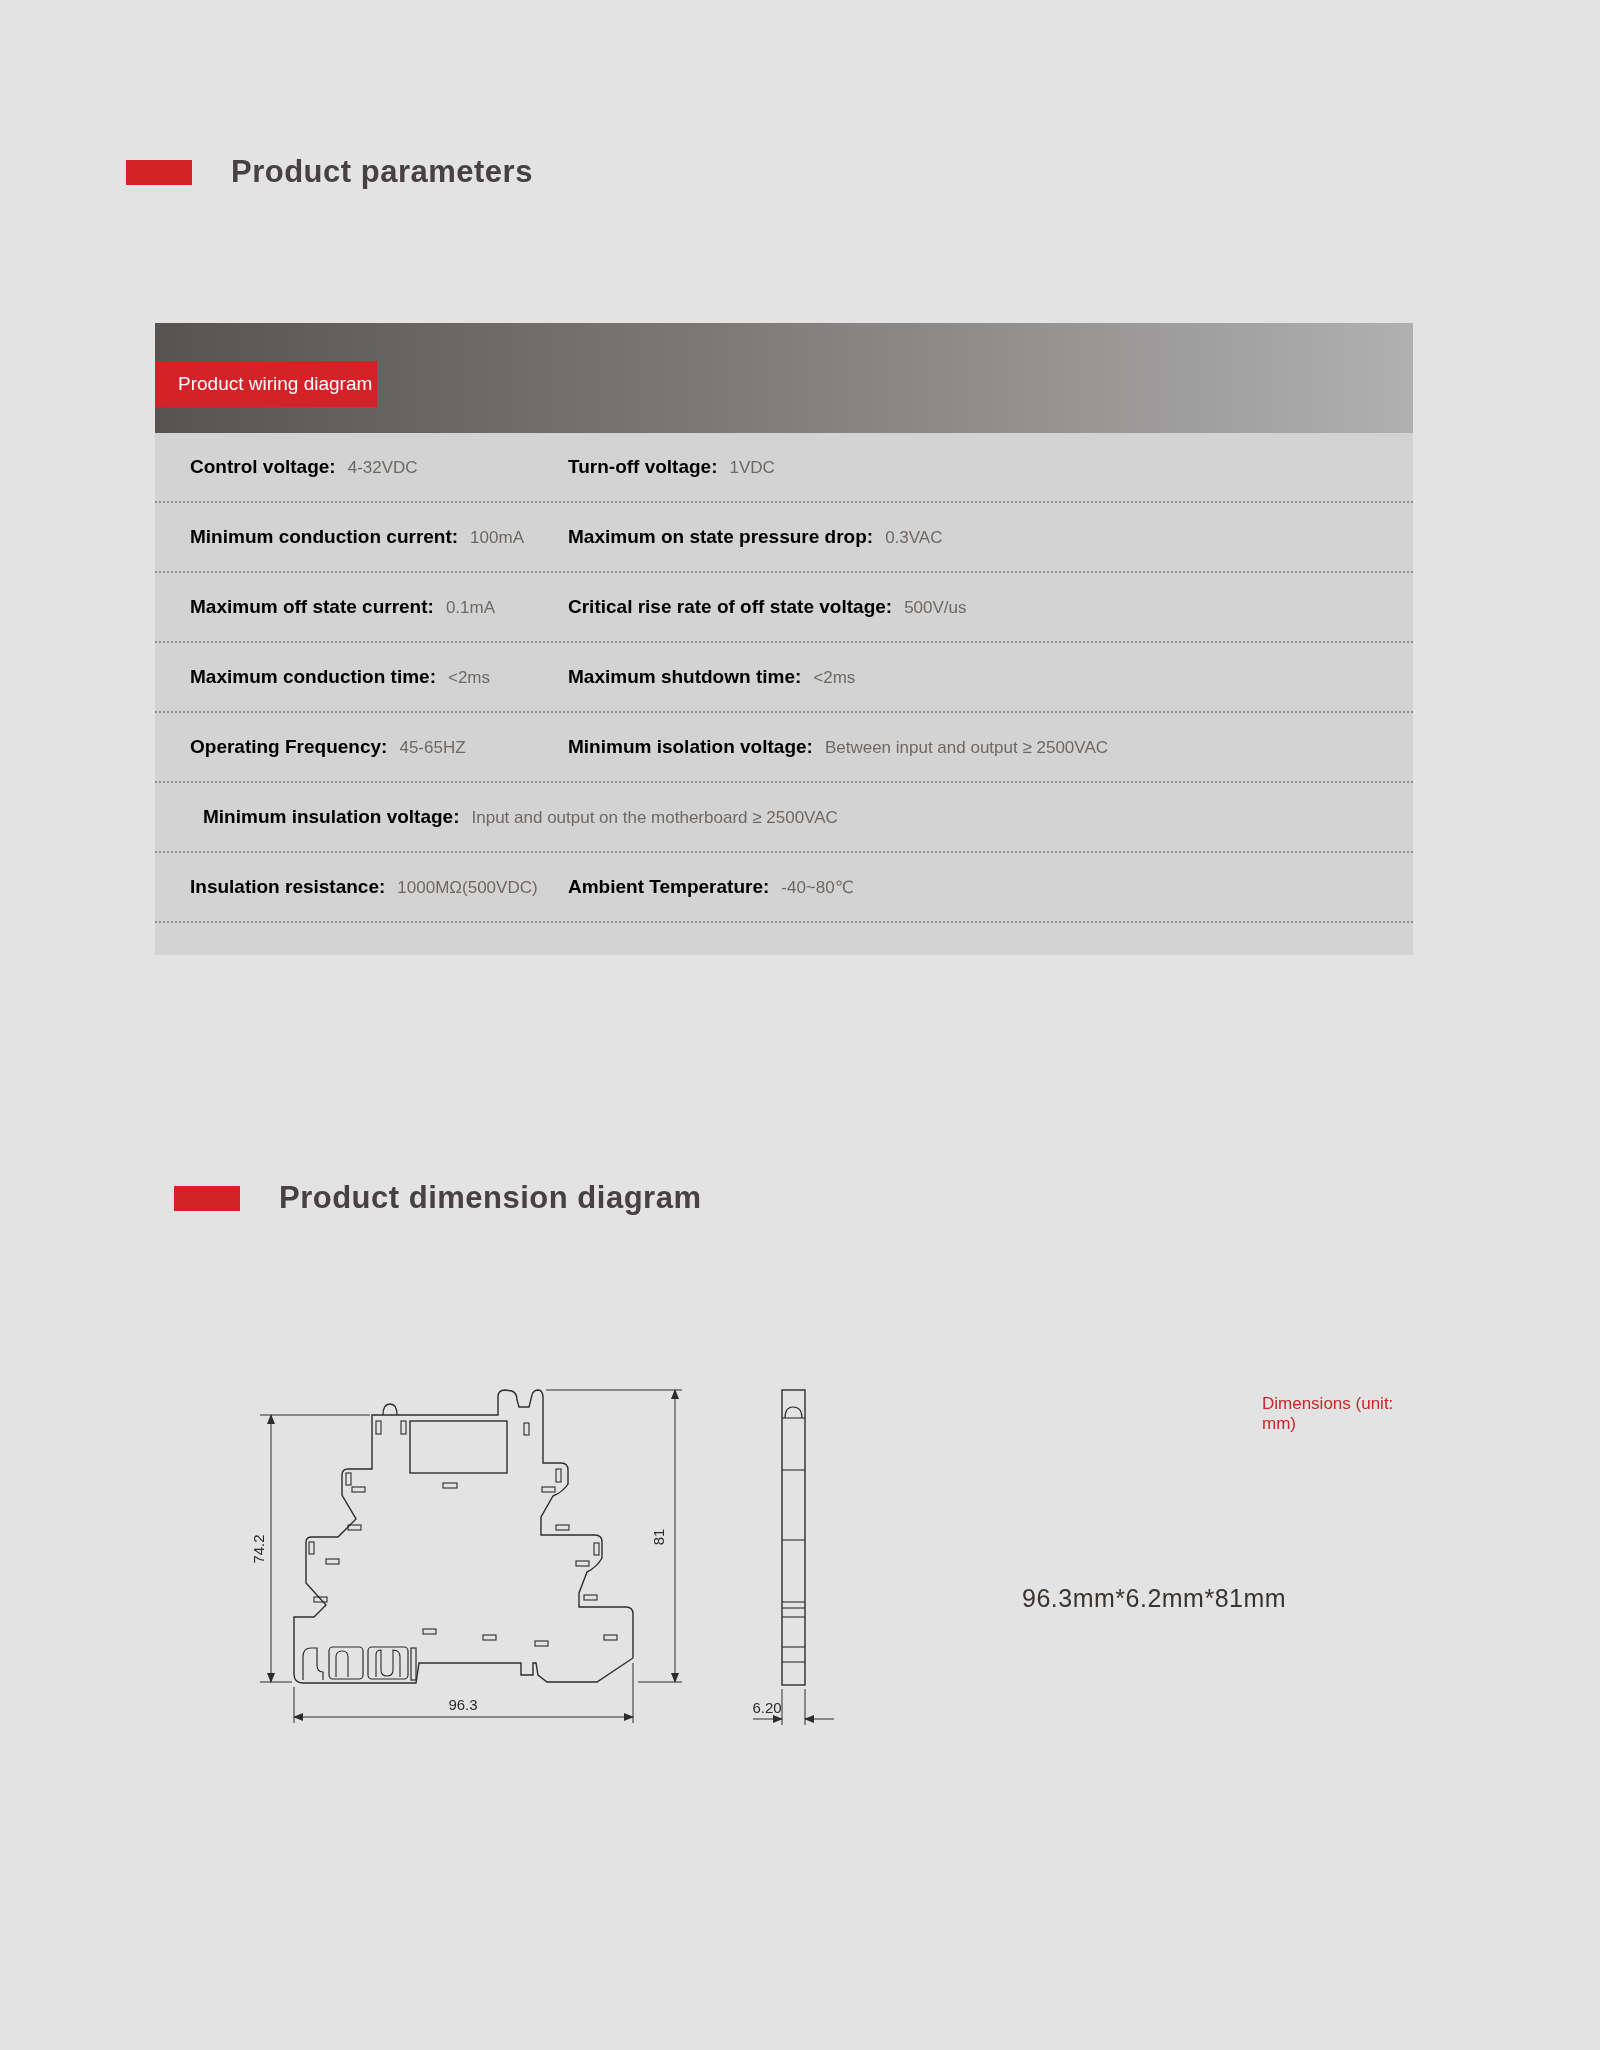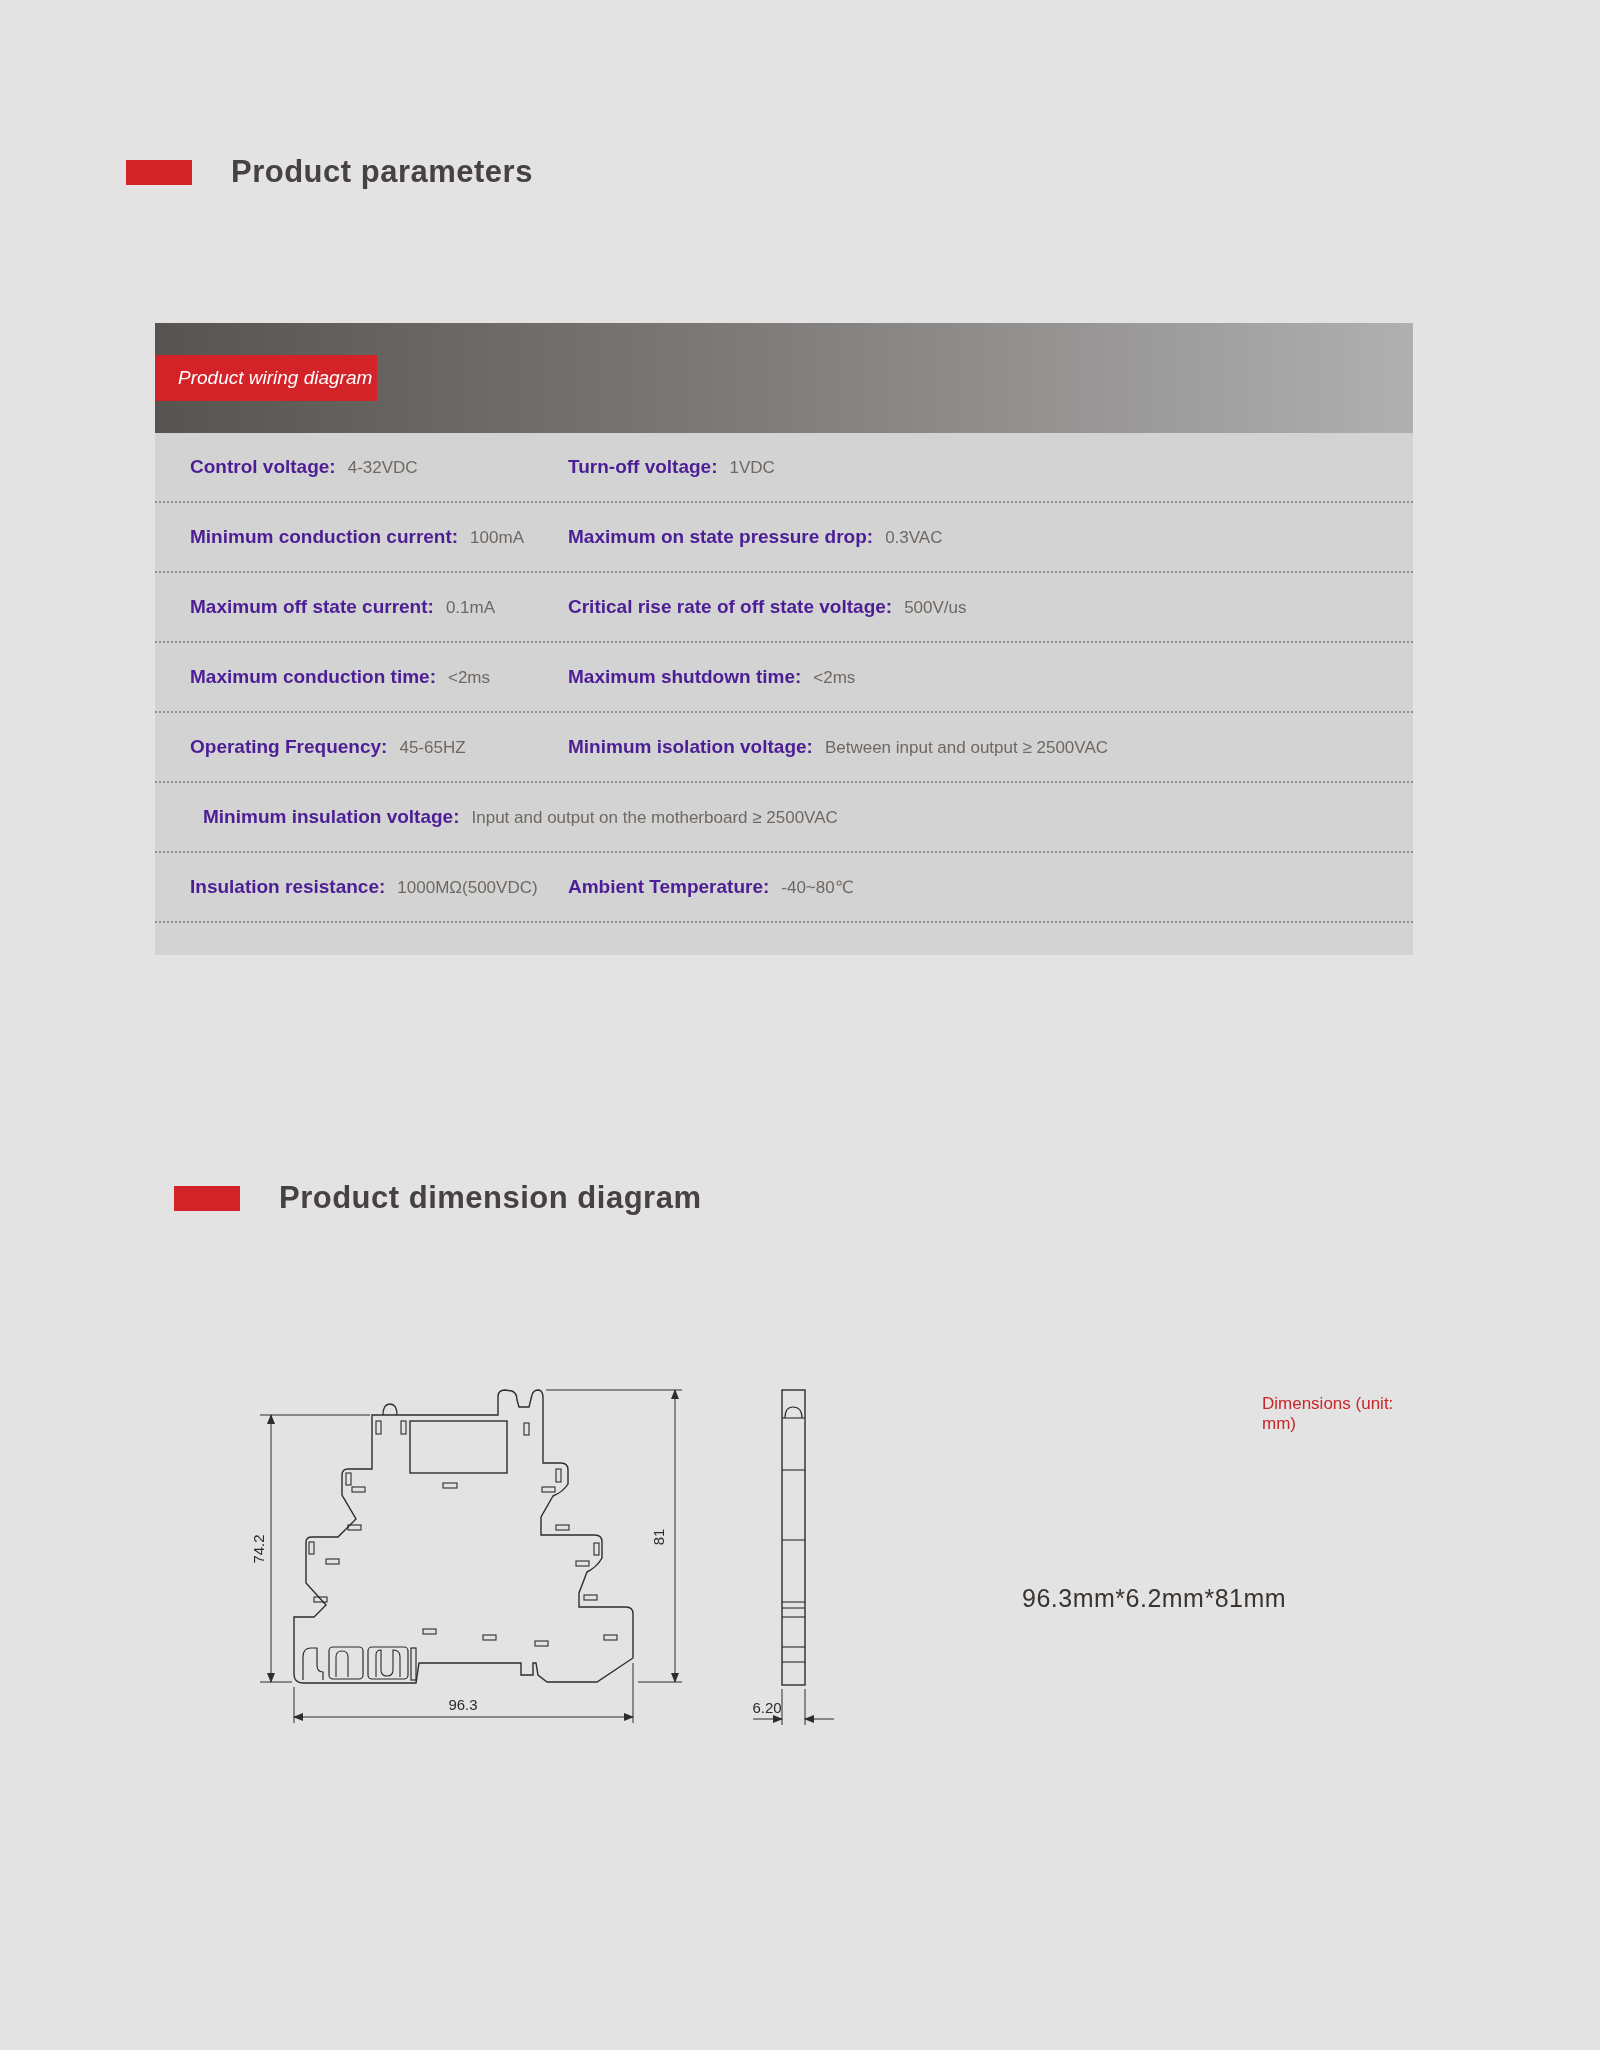--- a/index.html
+++ b/index.html
@@ -18,33 +18,33 @@
   
   .param-table{
     position:absolute;left:155px;top:323px;width:1258px;
     background:#d3d3d3;padding-bottom:32px;
   }
   .table-header{
     position:relative;height:110px;
     background:linear-gradient(90deg,#575350 0%,#7c7977 45%,#b0b0b0 100%);
   }
   .wiring-label{
-    position:absolute;left:0;top:32px;width:199px;height:46px;padding-left:23px;
+    position:absolute;left:0;top:38px;width:199px;height:46px;padding-left:23px;
     background:#d42328;color:#ffffff;font-size:19px;
-    display:flex;align-items:center;font-style:italic;
+    display:flex;align-items:center;
   }
   .prow{
     height:68px;display:flex;align-items:center;
     border-bottom:2px dotted #8f8f8f;
   }
   .pcell{display:flex;align-items:baseline;box-sizing:border-box;}
   .pcell.left{width:413px;padding-left:35px;flex:0 0 auto;}
   .pcell.right{flex:1;}
   .pcell.full{padding-left:48px;flex:1;}
-  .plabel{font-size:19px;font-weight:bold;color:#4c1d95;white-space:nowrap;}
+  .plabel{font-size:19px;font-weight:bold;color:#000000;white-space:nowrap;}
   .pvalue{font-size:17px;color:#6f6862;margin-left:12px;white-space:nowrap;}
 
   
   .unit-note{
     position:absolute;left:1262px;top:1394px;width:170px;
     font-size:17px;color:#c9252b;
   }
   .overall-size{
     position:absolute;left:1022px;top:1584px;
     font-size:25px;color:#3a3430;letter-spacing:0.5px;

